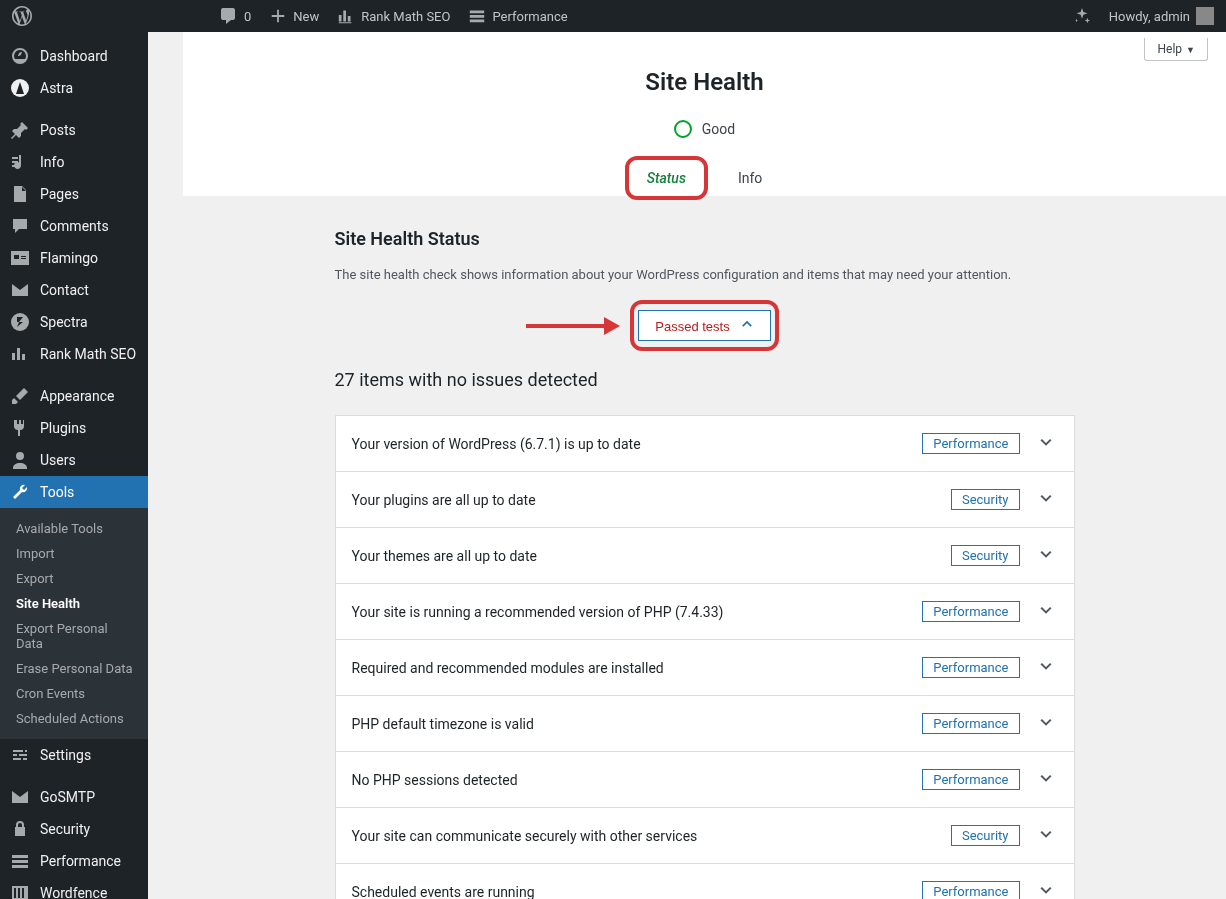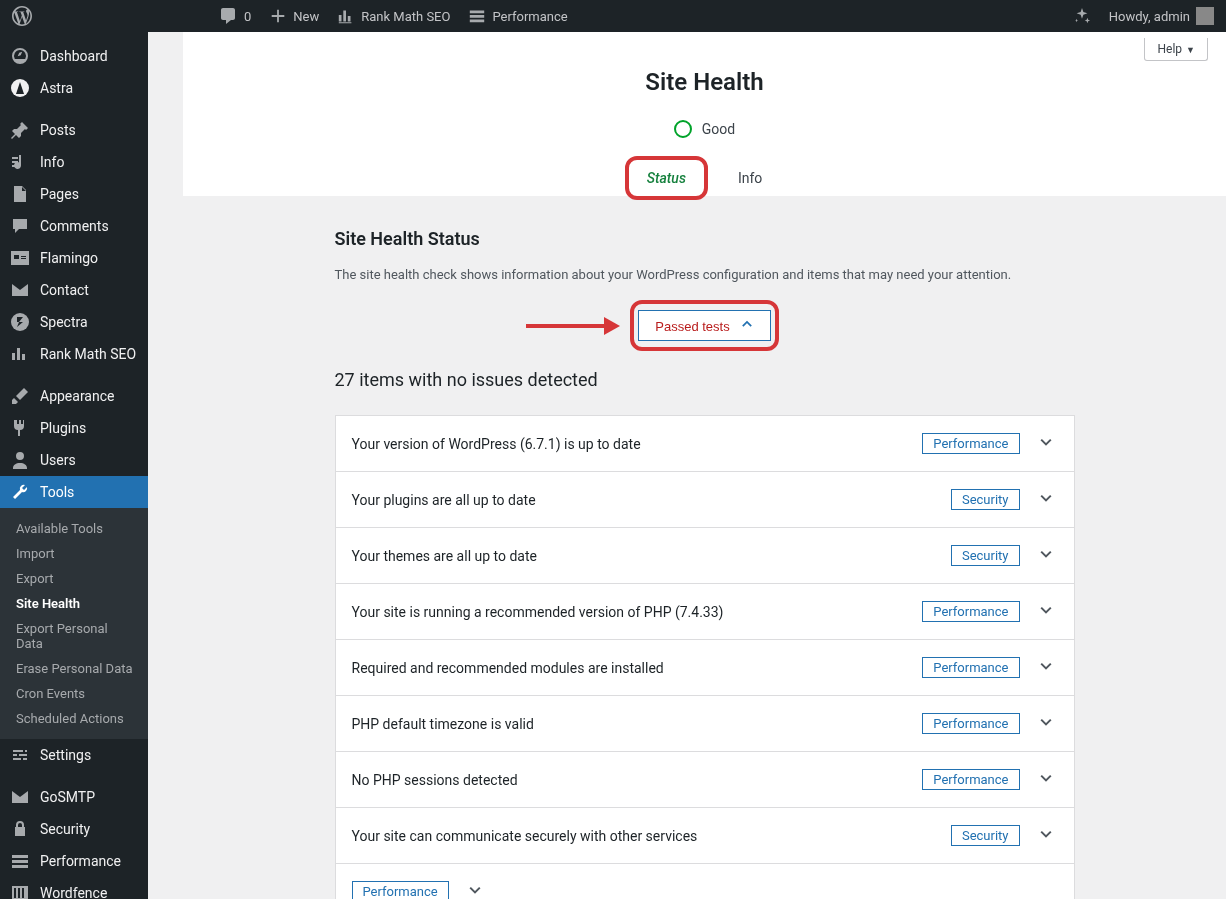--- a/index.html
+++ b/index.html
@@ -471,20 +471,21 @@
             </svg></span>
         </div>
         <div class="item-row">
           <div class="item-title">Your site can communicate securely with other services</div>
           <span class="badge">Security</span>
           <span class="row-chev"><svg width="16" height="16" viewBox="0 0 20 20" fill="none" stroke-width="2.5">
               <path d="M4 7l6 6 6-6"></path>
             </svg></span>
         </div>
         <div class="item-row">
+          <div class="item-title">Scheduled events are running</div>
           <span class="badge">Performance</span>
           <span class="row-chev"><svg width="16" height="16" viewBox="0 0 20 20" fill="none" stroke-width="2.5">
               <path d="M4 7l6 6 6-6"></path>
             </svg></span>
         </div>
       </div>
   </div>
 </div>
 
 </body></html>

